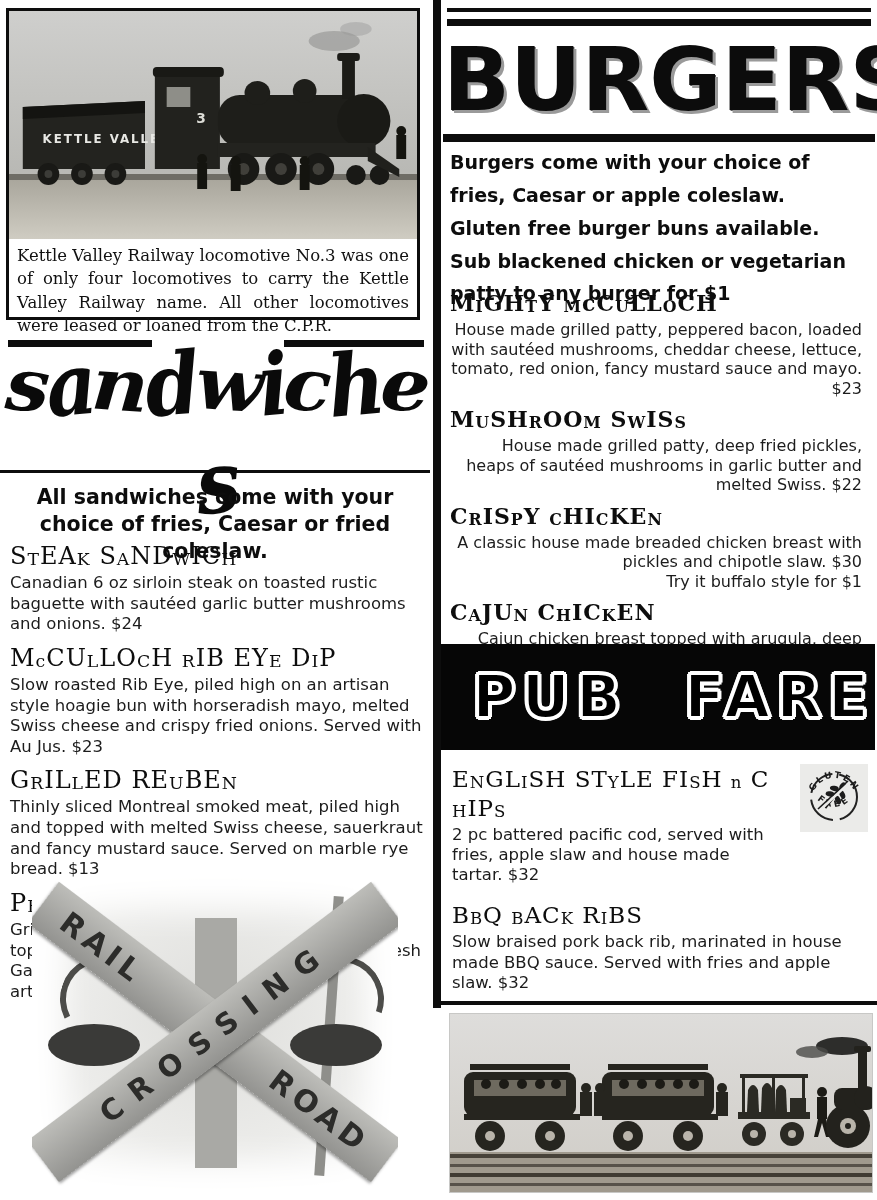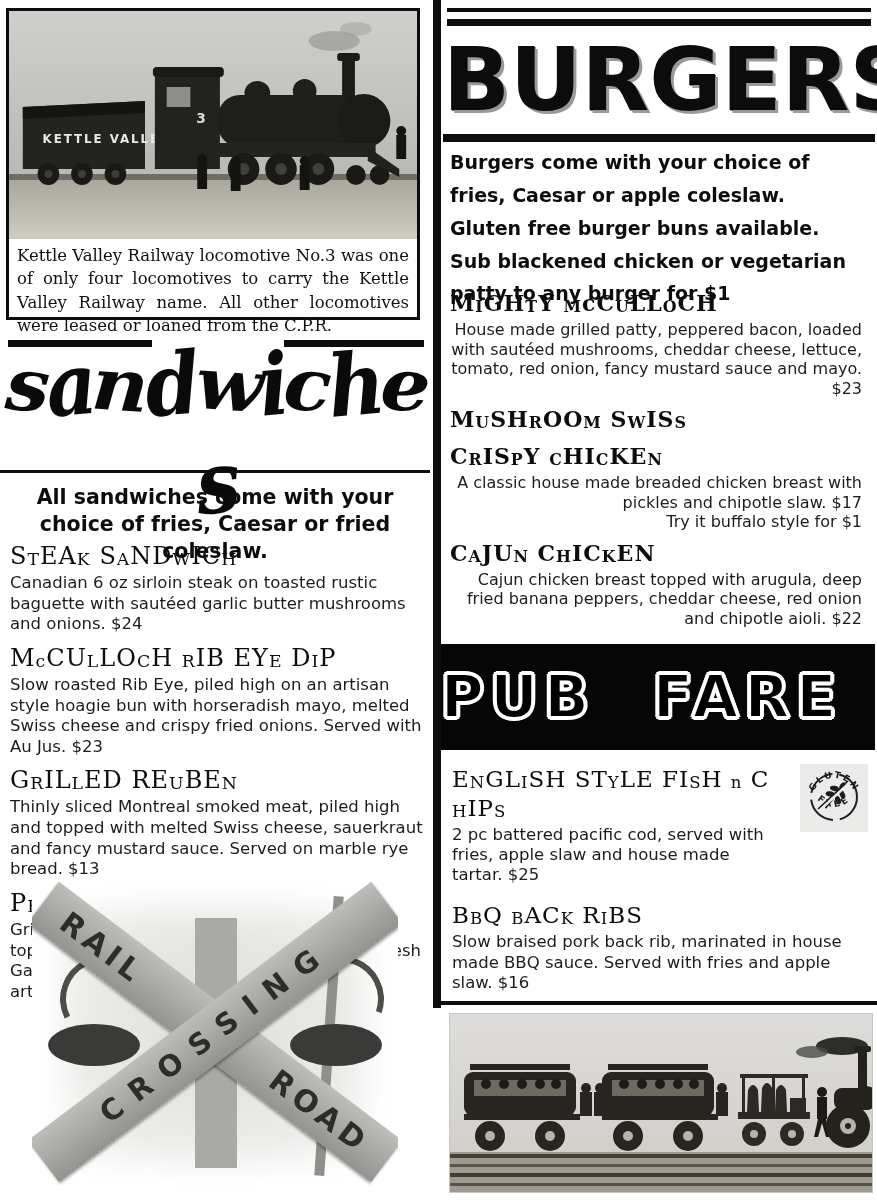--- a/index.html
+++ b/index.html
@@ -61,21 +61,21 @@
   .b-rule3{position:absolute;left:443px;top:134px;width:432px;height:8px;background:#0d0d0d;}
   .burgers-intro{position:absolute;left:450px;top:146px;width:396px;
                  font-weight:bold;font-size:19px;line-height:1.73;color:#0d0d0d;}
 
   .menu-list-burgers{position:absolute;left:450px;top:290px;width:412px;}
   .menu-list-burgers .item{margin-bottom:8px;}
   .menu-list-burgers .item-name{font-size:22px;line-height:26px;font-weight:bold;}
   .menu-list-burgers .item-desc,.menu-list-burgers .item-note{font-size:16px;line-height:1.22;text-align:right;}
 
   .pubfare-banner{position:absolute;left:441px;top:644px;width:434px;height:106px;background:#060606;
-                  display:flex;align-items:center;justify-content:flex-start;}
+                  display:flex;align-items:center;justify-content:flex-end;}
   .pubfare-title{font-weight:900;font-size:58px;letter-spacing:7px;word-spacing:30px;color:#000;
                  font-family:"DejaVu Sans",sans-serif;-webkit-text-stroke:2px #fff;
                  text-shadow:-2px -2px 0 #fff,2px -2px 0 #fff,-2px 2px 0 #fff,2px 2px 0 #fff,
                              -3px 0 0 #fff,3px 0 0 #fff,0 -3px 0 #fff,0 3px 0 #fff;}
 
   .menu-list-pub{position:absolute;left:452px;top:766px;width:412px;}
   .menu-list-pub .item{margin-bottom:17px;}
   .menu-list-pub .item-name{font-size:23px;line-height:27px;}
   .menu-list-pub .item-desc{font-size:16.5px;line-height:1.22;}
   .fish-item{position:relative;padding-right:80px;}
@@ -204,40 +204,41 @@
   <div class="b-rule3"></div>
   <div class="burgers-intro">Burgers come with your choice of fries, Caesar or apple coleslaw. Gluten free burger buns available. Sub blackened chicken or vegetarian patty to any burger for $1</div>
 
   <div class="menu-list-burgers">
     <div class="item">
       <div class="item-name quirky"><span style="display: inline-block;">M</span><span style="display: inline-block; font-size: 0.72em; transform: translateY(0.07em);">I</span><span style="display: inline-block;">G</span><span style="display: inline-block;">H</span><span style="display: inline-block; font-size: 0.72em; transform: translateY(0.07em);">T</span><span style="display: inline-block;">Y</span><span>&nbsp;</span><span style="display: inline-block; font-size: 0.72em; transform: translateY(0.07em);">M</span><span style="display: inline-block;">c</span><span style="display: inline-block;">C</span><span style="display: inline-block; font-size: 0.72em; transform: translateY(0.07em);">U</span><span style="display: inline-block;">L</span><span style="display: inline-block;">L</span><span style="display: inline-block; font-size: 0.72em; transform: translateY(0.07em);">O</span><span style="display: inline-block;">C</span><span style="display: inline-block;">H</span></div>
       <p class="item-desc">House made grilled patty, peppered bacon, loaded with sautéed mushrooms, cheddar cheese, lettuce, tomato, red onion, fancy mustard sauce and mayo. $23</p>
     </div>
     <div class="item">
       <div class="item-name quirky"><span style="display: inline-block;">M</span><span style="display: inline-block; font-size: 0.72em; transform: translateY(0.07em);">U</span><span style="display: inline-block;">S</span><span style="display: inline-block;">H</span><span style="display: inline-block; font-size: 0.72em; transform: translateY(0.07em);">R</span><span style="display: inline-block;">O</span><span style="display: inline-block;">O</span><span style="display: inline-block; font-size: 0.72em; transform: translateY(0.07em);">M</span><span>&nbsp;</span><span style="display: inline-block;">S</span><span style="display: inline-block; font-size: 0.72em; transform: translateY(0.07em);">W</span><span style="display: inline-block;">I</span><span style="display: inline-block;">S</span><span style="display: inline-block; font-size: 0.72em; transform: translateY(0.07em);">S</span></div>
+      <p class="item-desc">House made grilled patty, deep fried pickles, heaps of sautéed mushrooms in garlic butter and melted Swiss. $22</p>
     </div>
     <div class="item">
       <div class="item-name quirky"><span style="display: inline-block;">C</span><span style="display: inline-block; font-size: 0.72em; transform: translateY(0.07em);">R</span><span style="display: inline-block;">I</span><span style="display: inline-block;">S</span><span style="display: inline-block; font-size: 0.72em; transform: translateY(0.07em);">P</span><span style="display: inline-block;">Y</span><span>&nbsp;</span><span style="display: inline-block; font-size: 0.72em; transform: translateY(0.07em);">C</span><span style="display: inline-block;">H</span><span style="display: inline-block;">I</span><span style="display: inline-block; font-size: 0.72em; transform: translateY(0.07em);">C</span><span style="display: inline-block;">K</span><span style="display: inline-block;">E</span><span style="display: inline-block; font-size: 0.72em; transform: translateY(0.07em);">N</span></div>
-      <p class="item-desc">A classic house made breaded chicken breast with pickles and chipotle slaw. $17</p>
+      <p class="item-desc">A classic house made breaded chicken breast with pickles and chipotle slaw. $30</p>
       <p class="item-note">Try it buffalo style for $1</p>
     </div>
     <div class="item">
       <div class="item-name quirky"><span style="display: inline-block;">C</span><span style="display: inline-block; font-size: 0.72em; transform: translateY(0.07em);">A</span><span style="display: inline-block;">J</span><span style="display: inline-block;">U</span><span style="display: inline-block; font-size: 0.72em; transform: translateY(0.07em);">N</span><span>&nbsp;</span><span style="display: inline-block;">C</span><span style="display: inline-block; font-size: 0.72em; transform: translateY(0.07em);">H</span><span style="display: inline-block;">I</span><span style="display: inline-block;">C</span><span style="display: inline-block; font-size: 0.72em; transform: translateY(0.07em);">K</span><span style="display: inline-block;">E</span><span style="display: inline-block;">N</span></div>
       <p class="item-desc">Cajun chicken breast topped with arugula, deep fried banana peppers, cheddar cheese, red onion and chipotle aioli. $22</p>
     </div>
   </div>
 
   <div class="pubfare-banner">
     <span class="pubfare-title">PUB FARE</span>
   </div>
 
   <div class="menu-list-pub">
     <div class="item fish-item">
       <div class="item-name quirky"><span style="display: inline-block;">E</span><span style="display: inline-block; font-size: 0.72em; transform: translateY(0.07em);">N</span><span style="display: inline-block;">G</span><span style="display: inline-block;">L</span><span style="display: inline-block; font-size: 0.72em; transform: translateY(0.07em);">I</span><span style="display: inline-block;">S</span><span style="display: inline-block;">H</span><span>&nbsp;</span><span style="display: inline-block;">S</span><span style="display: inline-block;">T</span><span style="display: inline-block; font-size: 0.72em; transform: translateY(0.07em);">Y</span><span style="display: inline-block;">L</span><span style="display: inline-block;">E</span><span>&nbsp;</span><span style="display: inline-block;">F</span><span style="display: inline-block;">I</span><span style="display: inline-block; font-size: 0.72em; transform: translateY(0.07em);">S</span><span style="display: inline-block;">H</span><span>&nbsp;</span><span style="display: inline-block; font-size: 0.72em; transform: translateY(0.07em);">n</span><span>&nbsp;</span><span style="display: inline-block;">C</span><span style="display: inline-block; font-size: 0.72em; transform: translateY(0.07em);">H</span><span style="display: inline-block;">I</span><span style="display: inline-block;">P</span><span style="display: inline-block; font-size: 0.72em; transform: translateY(0.07em);">S</span></div>
-      <p class="item-desc">2 pc battered pacific cod, served with fries, apple slaw and house made tartar. $25</p>
+      <p class="item-desc">2 pc battered pacific cod, served with fries, apple slaw and house made tartar. $32</p>
       <svg class="gf-badge" viewBox="0 0 68 68">
         <rect x="0" y="0" width="68" height="68" fill="#ebebe9"></rect>
         <circle cx="34" cy="33" r="23" fill="none" stroke="#222" stroke-width="2" stroke-dasharray="30 7 32 7"></circle>
         <defs>
           <path id="gfTop" d="M 12 36 A 22 22 0 0 1 56 36"></path>
           <path id="gfBot" d="M 14 30 A 22 22 0 0 0 54 30"></path>
         </defs>
         <text font-family="DejaVu Sans, sans-serif" font-size="9" font-weight="bold" fill="#1c1c1c" letter-spacing="2">
           <textPath href="#gfTop" startOffset="50%" text-anchor="middle">GLUTEN</textPath>
         </text>
@@ -251,21 +252,21 @@
           <ellipse cx="29" cy="33" rx="4.5" ry="2.6" fill="#1c1c1c" transform="rotate(-28 29 33)"></ellipse>
           <ellipse cx="39" cy="33" rx="4.5" ry="2.6" fill="#1c1c1c" transform="rotate(28 39 33)"></ellipse>
           <ellipse cx="34" cy="19" rx="2.6" ry="4" fill="#1c1c1c"></ellipse>
         </g>
         <line x1="19" y1="47" x2="49" y2="19" stroke="#ebebe9" stroke-width="2.5"></line>
         <line x1="18" y1="45" x2="48" y2="17" stroke="#1c1c1c" stroke-width="1.6"></line>
       </svg>
     </div>
     <div class="item">
       <div class="item-name quirky"><span style="display: inline-block;">B</span><span style="display: inline-block; font-size: 0.72em; transform: translateY(0.07em);">B</span><span style="display: inline-block;">Q</span><span>&nbsp;</span><span style="display: inline-block; font-size: 0.72em; transform: translateY(0.07em);">B</span><span style="display: inline-block;">A</span><span style="display: inline-block;">C</span><span style="display: inline-block; font-size: 0.72em; transform: translateY(0.07em);">K</span><span>&nbsp;</span><span style="display: inline-block;">R</span><span style="display: inline-block; font-size: 0.72em; transform: translateY(0.07em);">I</span><span style="display: inline-block;">B</span><span style="display: inline-block;">S</span></div>
-      <p class="item-desc">Slow braised pork back rib, marinated in house made BBQ sauce. Served with fries and apple slaw. $16</p>
+      <p class="item-desc">Slow braised pork back rib, marinated in house made BBQ sauce. Served with fries and apple slaw. $32</p>
     </div>
     <div class="item">
       <div class="item-name quirky"><span style="display: inline-block;">B</span><span style="display: inline-block; font-size: 0.72em; transform: translateY(0.07em);">U</span><span style="display: inline-block;">T</span><span style="display: inline-block;">T</span><span style="display: inline-block; font-size: 0.72em; transform: translateY(0.07em);">E</span><span style="display: inline-block;">R</span><span>&nbsp;</span><span style="display: inline-block; font-size: 0.72em; transform: translateY(0.07em);">C</span><span style="display: inline-block;">H</span><span style="display: inline-block;">I</span><span style="display: inline-block; font-size: 0.72em; transform: translateY(0.07em);">C</span><span style="display: inline-block;">K</span><span style="display: inline-block;">E</span><span style="display: inline-block; font-size: 0.72em; transform: translateY(0.07em);">N</span></div>
       <p class="item-desc">Chicken breast in a medium spice, rich and creamy tomato sauce. Served with coconut lime rice and naan. $23</p>
     </div>
   </div>
 
   <div class="p-rule-bottom"></div>
 
   <div class="train-illus">

